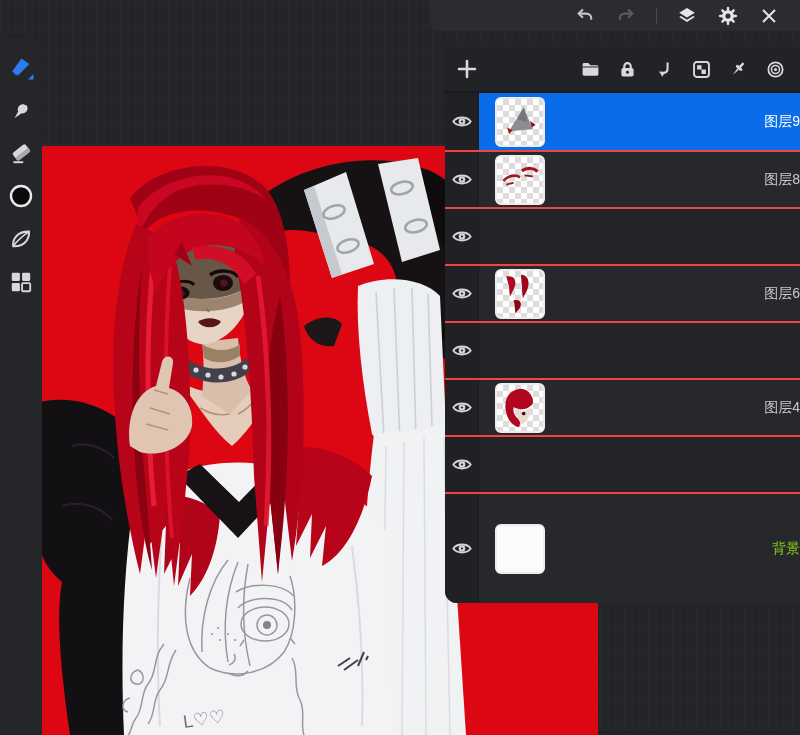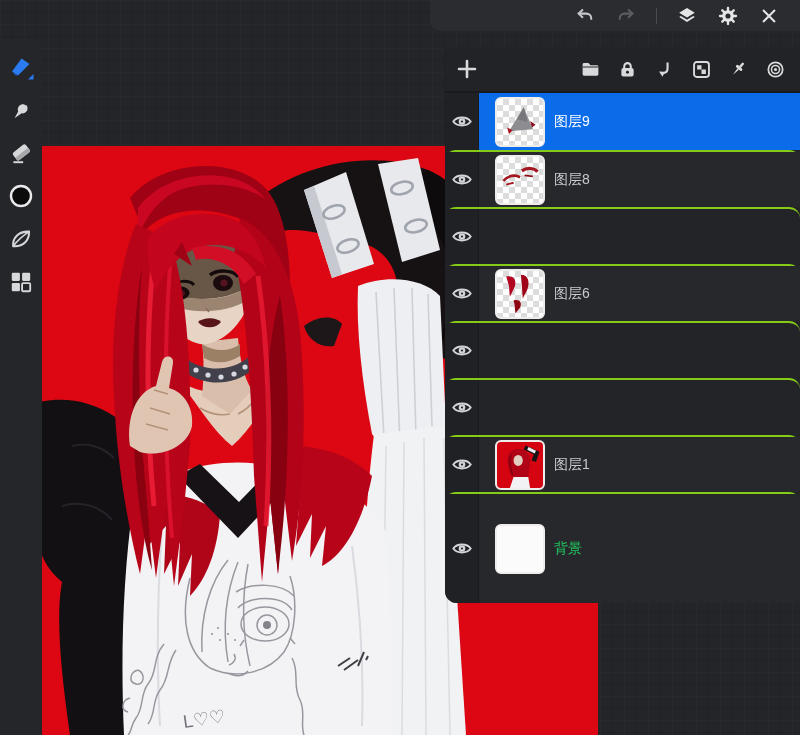--- a/index.html
+++ b/index.html
@@ -55,48 +55,48 @@
     padding:0 14px 0 10px;box-sizing:border-box;gap:16px;
     background:#222327;border-bottom:2px solid #191a1d;
   }
   .hdr-btn{width:21px;height:21px;cursor:pointer;}
   .hdr-btn svg{width:21px;height:21px;}
   .hdr-btn.add{width:24px;height:24px;}
   .hdr-btn.add svg{width:24px;height:24px;}
   .hdr-spacer{flex:1;}
   .rows{flex:1;display:flex;flex-direction:column;}
   .layer-row{flex:0 0 57px;display:flex;box-sizing:border-box;cursor:pointer;}
-  .layer-row + .layer-row{border-top:2px solid #84cc16;border-radius:11px;}
+  .layer-row + .layer-row{border-top:2px solid #ef4444;}
   .layer-row:last-child{flex:1 1 auto;}
   .row-gutter{
     width:33px;flex:0 0 33px;background:#1f2124;border-right:1px solid #1a1b1e;
     display:flex;align-items:center;justify-content:center;
   }
   .eye-btn{width:22px;height:15px;cursor:pointer;}
   .eye-btn svg{width:22px;height:15px;}
   .row-content{
     flex:1;background:#27282c;display:flex;align-items:center;
-    padding-left:16px;box-sizing:border-box;min-width:0;
+    padding-left:16px;box-sizing:border-box;min-width:0;justify-content:space-between;
   }
   .layer-row.selected .row-content{background:#0a6ce8;}
   .thumb{
     width:50px;height:50px;border:2px solid #efecec;border-radius:6px;
     box-sizing:border-box;overflow:hidden;flex:0 0 50px;
     background-color:#ffffff;
     background-image:conic-gradient(#dcdcdc 25%, #ffffff 0 50%, #dcdcdc 0 75%, #ffffff 0);
     background-size:12px 12px;
   }
   .thumb.solid{background-image:none;}
   .thumb svg{width:46px;height:46px;}
   .layer-label{
     margin-left:9px;font-size:14px;color:#c9cacd;white-space:nowrap;
     overflow:hidden;text-overflow:ellipsis;
   }
   .layer-row.selected .layer-label{color:#ffffff;}
-  .layer-label.dim{color:#22c55e;}
+  .layer-label.dim{color:#84cc16;}
 </style>
 </head>
 <body>
 
 <div class="canvas-area">
   <svg viewBox="0 0 556 589" width="556" height="589" xmlns="http://www.w3.org/2000/svg">
     <rect width="556" height="589" fill="#dc0712"></rect>
 
     <path d="M208 60 C252 18 330 2 386 24 C428 42 444 86 438 140 C434 176 420 200 404 214 L352 176 C364 130 348 100 308 94 C278 88 244 76 224 92 Z" fill="#161213"></path>
     <path d="M386 24 C428 42 444 86 438 140 C436 168 428 190 416 204 L398 190 C412 160 414 120 398 92 C388 72 372 52 350 40 Z" fill="#0e0b0c"></path>
@@ -380,42 +380,38 @@
         </div>
       </div>
       <div class="layer-row">
         <div class="row-gutter">
           <div class="eye-btn"><span><svg viewBox="0 0 24 16">
                 <path d="M2.5 8C6.5 2.2 17.5 2.2 21.5 8C17.5 13.8 6.5 13.8 2.5 8Z" fill="none" stroke="#d3d4d7" stroke-width="2"></path>
                 <circle cx="12" cy="8" r="3.6" fill="#d3d4d7"></circle>
                 <circle cx="12" cy="8" r="1.2" fill="#26272b"></circle>
               </svg></span></div>
         </div>
-      </div>
-      <div class="layer-row">
-        <div class="row-gutter">
-          <div class="eye-btn"><span><svg viewBox="0 0 24 16">
-                <path d="M2.5 8C6.5 2.2 17.5 2.2 21.5 8C17.5 13.8 6.5 13.8 2.5 8Z" fill="none" stroke="#d3d4d7" stroke-width="2"></path>
-                <circle cx="12" cy="8" r="3.6" fill="#d3d4d7"></circle>
-                <circle cx="12" cy="8" r="1.2" fill="#26272b"></circle>
-              </svg></span></div>
-        </div>
         <div class="row-content">
-          <div class="thumb solid">
+          <div class="thumb">
             <svg viewBox="0 0 50 50">
-              <rect width="50" height="50" fill="#d40510"></rect>
-              <path d="M30 6L43 12 40 21" stroke="#171315" stroke-width="5" fill="none"></path>
-              <rect x="33" y="7" width="9" height="3.4" fill="#ececef" transform="rotate(26 37 9)"></rect>
-              <path d="M20 8C12 10 10 18 12 26L16 38 34 38 36 22C36 12 30 6 20 8Z" fill="#b00316"></path>
-              <polygon points="18,38 34,38 36,50 14,50" fill="#f2f2f4"></polygon>
-              <ellipse cx="23" cy="20" rx="5" ry="6" fill="#e2cfc0"></ellipse>
-              <path d="M15 14C13 20 14 30 17 36" stroke="#8a0110" stroke-width="2" fill="none"></path>
+              <path d="M25 4C11 6 7 18 10 30C12 39 18 45 24 46L26 38C20 36 17 30 18 24C24 28 34 27 39 20C40 12 34 4 25 4Z" fill="#b00620"></path>
+              <path d="M20 26C26 30 33 29 37 24C37 32 33 40 27 43C23 38 20 32 20 26Z" fill="#ead9cc"></path>
+              <circle cx="29" cy="31" r="2" fill="#3a1216"></circle>
             </svg>
           </div>
-          <span class="layer-label">图层1</span>
+          <span class="layer-label">图层4</span>
+        </div>
+      </div>
+      <div class="layer-row">
+        <div class="row-gutter">
+          <div class="eye-btn"><span><svg viewBox="0 0 24 16">
+                <path d="M2.5 8C6.5 2.2 17.5 2.2 21.5 8C17.5 13.8 6.5 13.8 2.5 8Z" fill="none" stroke="#d3d4d7" stroke-width="2"></path>
+                <circle cx="12" cy="8" r="3.6" fill="#d3d4d7"></circle>
+                <circle cx="12" cy="8" r="1.2" fill="#26272b"></circle>
+              </svg></span></div>
         </div>
       </div>
       <div class="layer-row">
         <div class="row-gutter">
           <div class="eye-btn"><span><svg viewBox="0 0 24 16">
                 <path d="M2.5 8C6.5 2.2 17.5 2.2 21.5 8C17.5 13.8 6.5 13.8 2.5 8Z" fill="none" stroke="#d3d4d7" stroke-width="2"></path>
                 <circle cx="12" cy="8" r="3.6" fill="#d3d4d7"></circle>
                 <circle cx="12" cy="8" r="1.2" fill="#26272b"></circle>
               </svg></span></div>
         </div>

